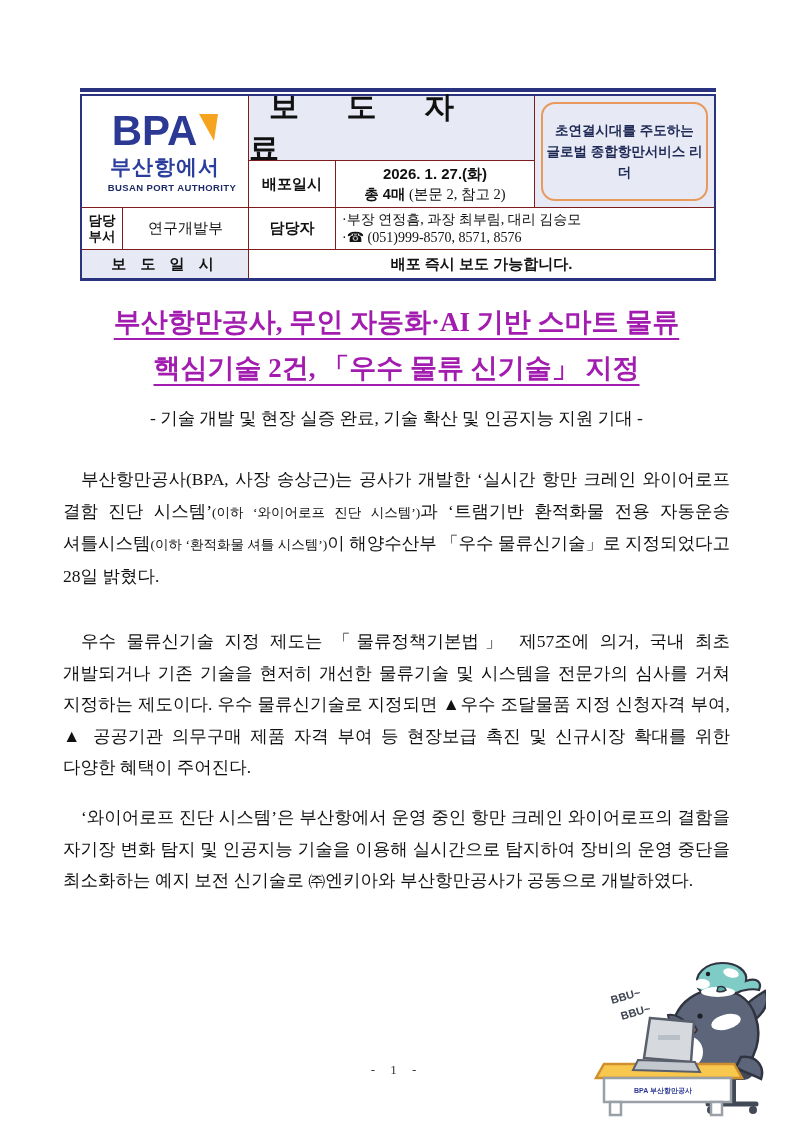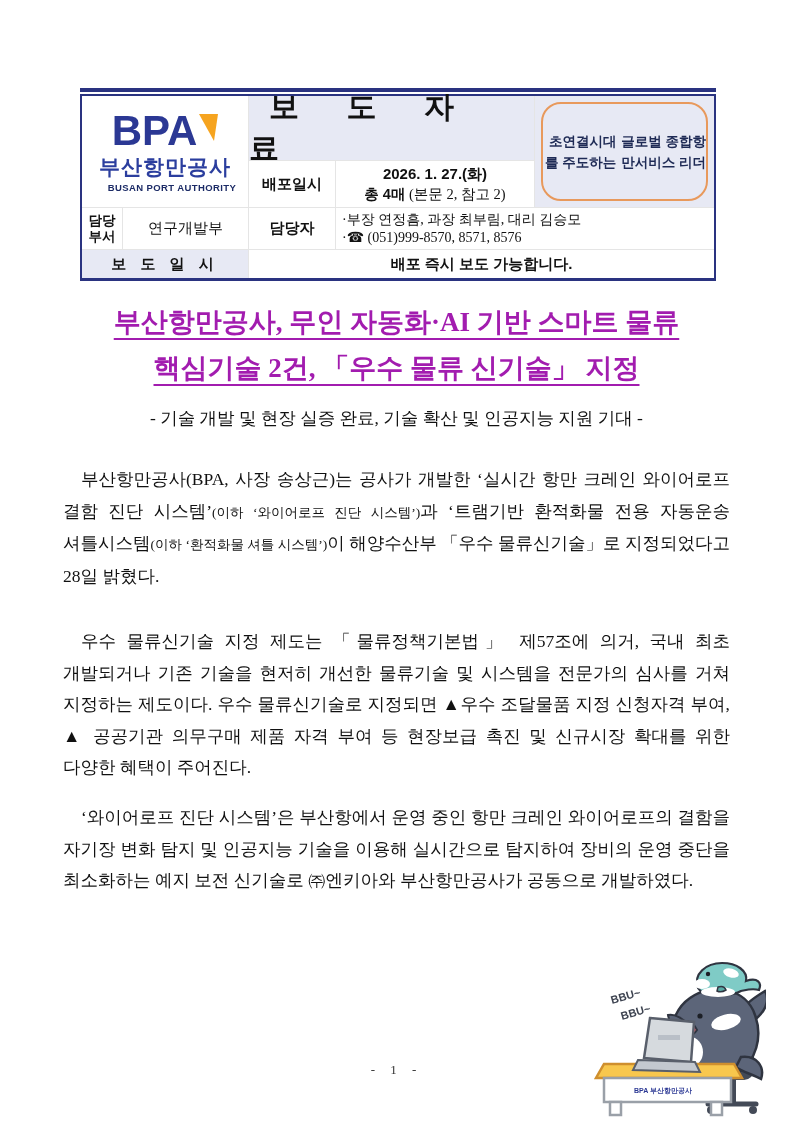--- a/index.html
+++ b/index.html
@@ -7,21 +7,21 @@
   .page {
     position:relative; width:793px; height:1122px; margin:0 auto;
     background:#ffffff; overflow:hidden;
     font-family:"Liberation Serif", serif; color:#111;
   }
 
   
   .tablewrap { position:absolute; top:88px; left:80px; width:636px; }
   .top-bar { height:4px; background:#2a3380; margin-bottom:2px; }
   .tbl {
-    display:grid; background:#e5e5e5; gap:1px;
+    display:grid; background:#7f1d1d; gap:1px;
     border:2px solid #2a3380; border-bottom-width:3px;
     grid-template-columns:40px 125px 86px 198px 1fr;
     grid-template-rows:64px 46px 41px 28px;
   }
   .cell { background:#fff; display:flex; align-items:center; justify-content:center; }
   .lav  { background:#e7e9f4; }
 
   .cell-logo { grid-area:1/1/3/3; flex-direction:column; }
   .logo-top { display:flex; align-items:flex-start; }
   .logo-acronym {
@@ -38,24 +38,24 @@
     font-size:21px; color:#2b3e9e; letter-spacing:1px; margin-top:2px;
   }
   .logo-en {
     font-family:"Liberation Sans", sans-serif; font-weight:700;
     font-size:9.5px; color:#1c2b66; letter-spacing:0.4px; margin-top:1px;padding-left:14px;
   }
 
   .cell-doctype { grid-area:1/3/2/5; font-size:30px; font-weight:600; letter-spacing:20px; text-indent:20px; color:#111; }
   .cell-slogan { grid-area:1/5/3/6; padding:6px; }
   .slogan-box {
-    width:100%; height:100%; border:2.5px solid #e8995c; border-radius:20px;
-    display:flex; flex-direction:row; align-items:center; justify-content:center;
+    width:100%; height:100%; border:2.5px solid #e8995c; border-radius:14px;
+    display:flex; flex-direction:column; align-items:center; justify-content:center;
     font-family:"Liberation Sans", sans-serif; font-weight:800; font-size:13.5px;
-    color:#1e2a55; line-height:21px; text-align:right;
+    color:#1e2a55; line-height:21px; text-align:center;
   }
 
   .cell-reldate-label { grid-area:2/3/3/4; font-family:"Liberation Sans", sans-serif; font-weight:800; font-size:15px; }
   .cell-reldate-val { grid-area:2/4/3/5; flex-direction:column; line-height:20px; }
   .rel-date { font-family:"Liberation Sans", sans-serif; font-weight:800; font-size:15px; }
   .rel-pages { font-size:14.5px; }
   .rel-pages b { font-family:"Liberation Sans", sans-serif; font-weight:800; font-size:14.5px; }
 
   .cell-dept-label { grid-area:3/1/4/2; font-family:"Liberation Sans", sans-serif; font-weight:800; font-size:13.5px; line-height:16px; white-space:pre-line; text-align:center; }
   .cell-dept-val { grid-area:3/2/4/3; font-size:15px; }
@@ -85,21 +85,21 @@
 <div class="page">
 
   <div class="tablewrap">
     <div class="top-bar"></div>
     <div class="tbl">
       <div class="cell cell-logo">
         <div class="logo-top">
           <span class="logo-acronym">BPA</span>
           <span class="logo-tri"></span>
         </div>
-        <div class="logo-kr">부산항만공사</div>
+        <div class="logo-kr">부산항에서</div>
         <div class="logo-en">BUSAN PORT AUTHORITY</div>
       </div>
 
       <div class="cell lav cell-doctype">보 도 자 료</div>
 
       <div class="cell lav cell-slogan">
         <div class="slogan-box">
           <span>초연결시대를 주도하는</span>
           <span>글로벌 종합항만서비스 리더</span>
         </div>

